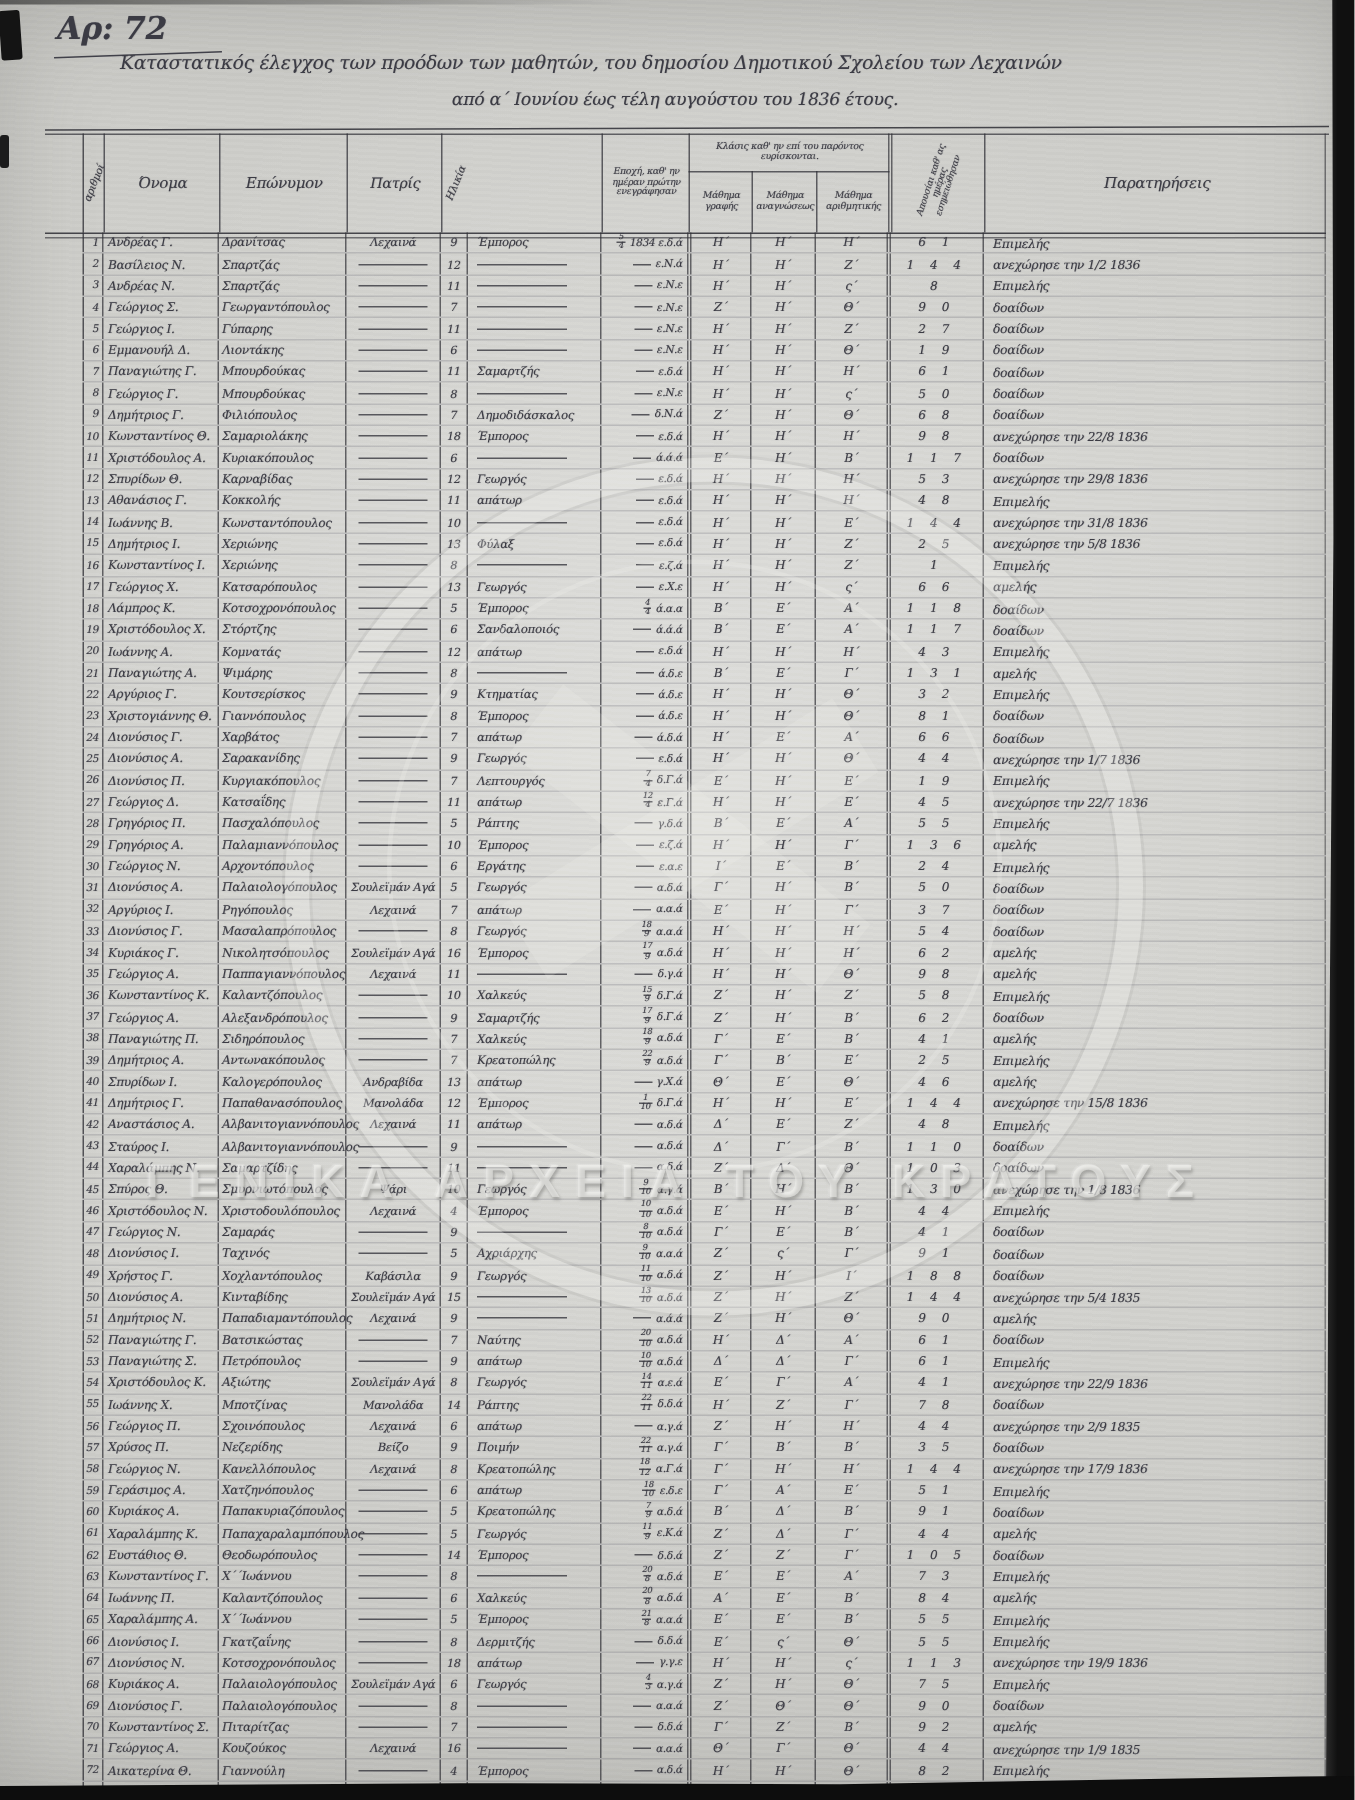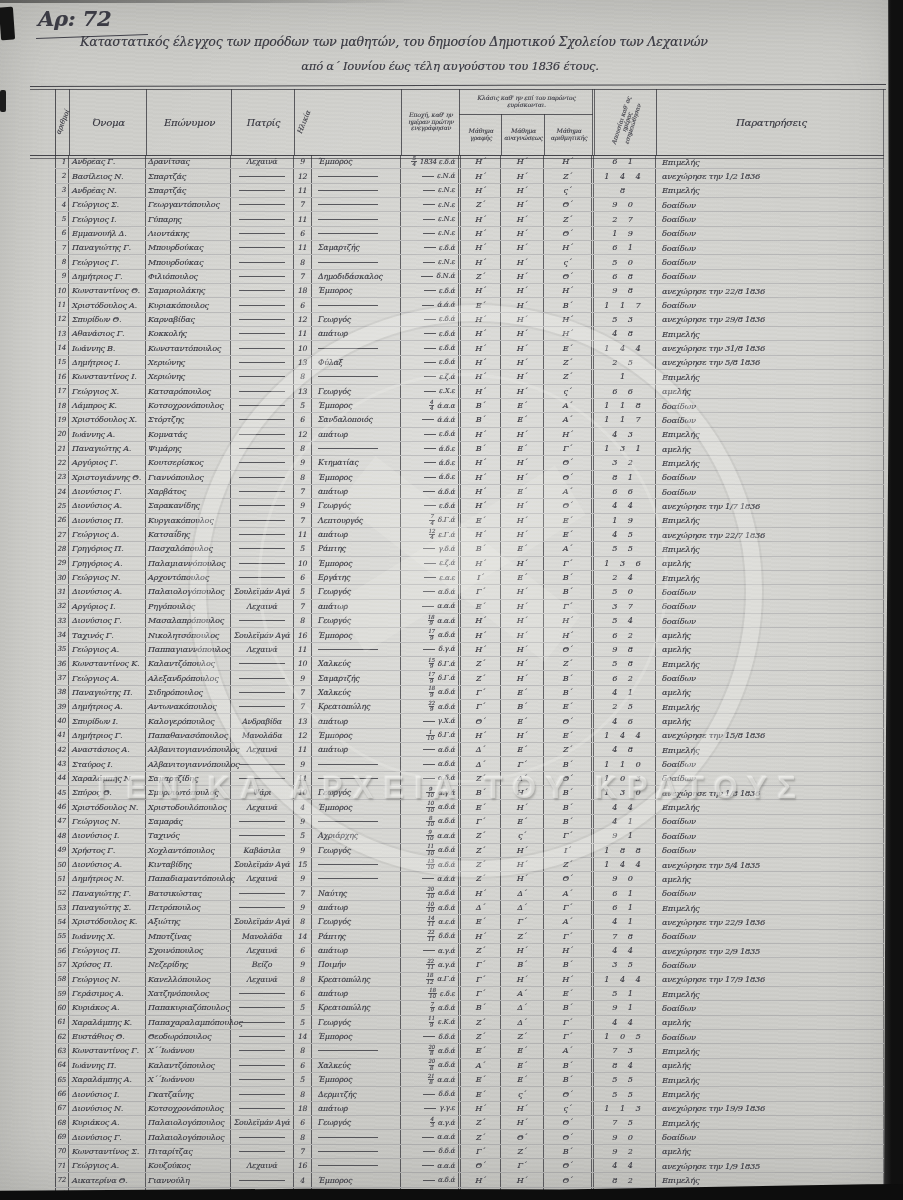--- a/index.html
+++ b/index.html
@@ -768,21 +768,21 @@
             <span>α.α.ά</span>
           </div>
           <div class="c c-l c-lw hw">Η΄</div>
           <div class="c c-l c-l2 hw">Η΄</div>
           <div class="c c-l c-l3x hw">Η΄</div>
           <div class="c c-ab hw">5 4</div>
           <div class="c c-rm hw">δοαίδων</div>
         </div>
         <div class="row">
           <div class="c c-num hw">34</div>
-          <div class="c c-name hw">Ταχινός Γ.</div>
+          <div class="c c-name hw">Κυριάκος Γ.</div>
           <div class="c c-sn hw">Νικολητσόπουλος</div>
           <div class="c c-pt hw">Σουλεϊμάν Αγά</div>
           <div class="c c-ag hw">16</div>
           <div class="c c-pf hw">Έμπορος</div>
           <div class="c c-ep hw">
             <span class="frac">
               <span>17</span>
               <span class="fd">9</span>
             </span>
             <span>α.δ.ά</span>

